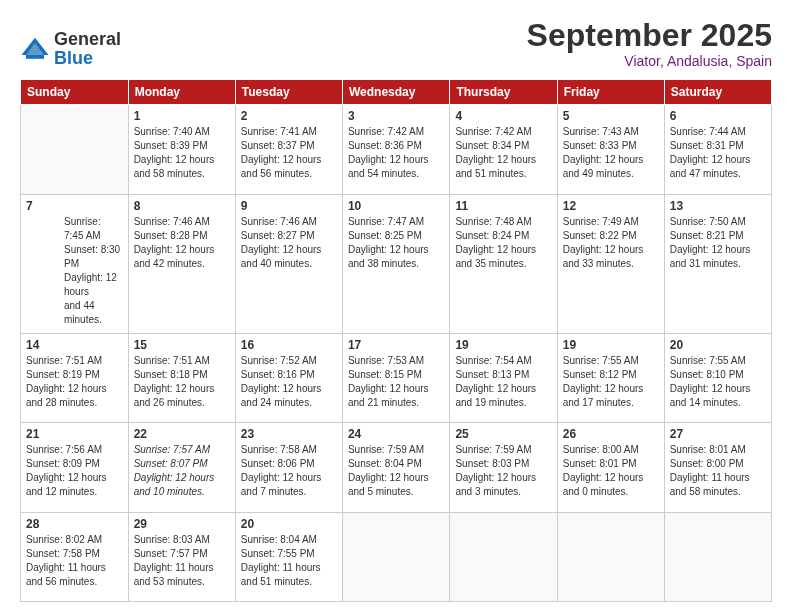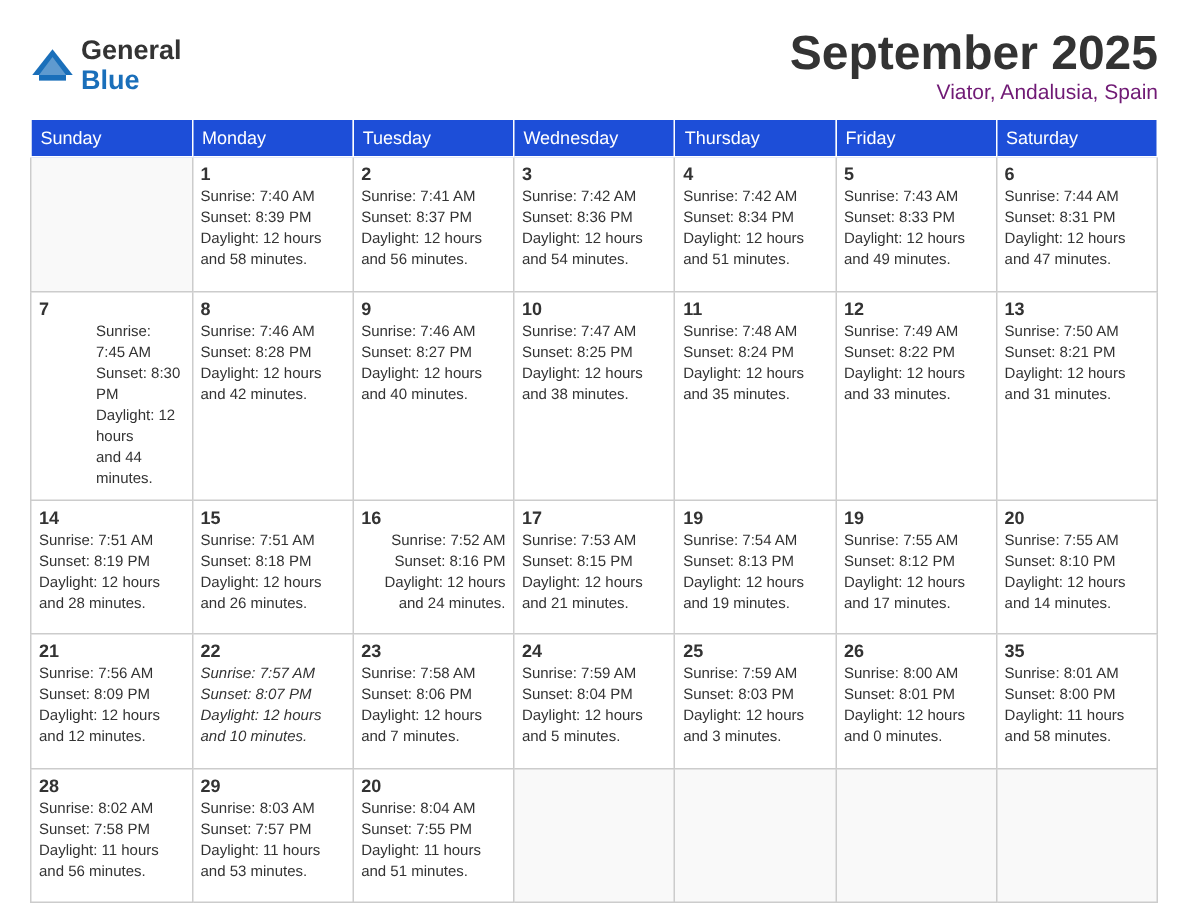--- a/index.html
+++ b/index.html
@@ -13,21 +13,21 @@
     .page {
       width: 792px;
       height: 612px;
       padding: 18px 20px 10px 20px;
       display: flex;
       flex-direction: column;
     }
     .header {
       display: flex;
       justify-content: space-between;
-      align-items: center;
+      align-items: flex-end;
       margin-bottom: 10px;
     }
     .logo {
       display: flex;
       align-items: center;
       gap: 4px;
     }
     .logo-text {
       font-size: 18px;
       font-weight: bold;
@@ -51,24 +51,24 @@
     .subtitle {
       font-size: 14px;
       color: #701a75;
     }
     .calendar {
       width: 100%;
       border-collapse: collapse;
       flex: 1;
     }
     .calendar th {
-      background: #1d4ed8;
+      background: #b91c1c;
       color: #fff;
       font-size: 12px;
-      font-weight: normal;
+      font-weight: bold;
       padding: 5px 6px;
       text-align: left;
       border: 1px solid #fff;
     }
     .calendar td {
       border: 1px solid #ccc;
       vertical-align: top;
       padding: 4px 5px;
       font-size: 9.5px;
       color: #333;
@@ -232,21 +232,21 @@
           </td>
           <td>
             <span class="day-number">15</span>
             <div class="day-info" style="white-space: pre-line;">Sunrise: 7:51 AM
 Sunset: 8:18 PM
 Daylight: 12 hours
 and 26 minutes.</div>
           </td>
           <td>
             <span class="day-number">16</span>
-            <div class="day-info" style="white-space: pre-line; text-align: right;">Sunrise: 7:52 AM
+            <div class="day-info" style="white-space: pre-line;">Sunrise: 7:52 AM
 Sunset: 8:16 PM
 Daylight: 12 hours
 and 24 minutes.</div>
           </td>
           <td>
             <span class="day-number">17</span>
             <div class="day-info" style="white-space: pre-line;">Sunrise: 7:53 AM
 Sunset: 8:15 PM
 Daylight: 12 hours
 and 21 minutes.</div>
@@ -310,21 +310,21 @@
 and 3 minutes.</div>
           </td>
           <td>
             <span class="day-number">26</span>
             <div class="day-info" style="white-space: pre-line;">Sunrise: 8:00 AM
 Sunset: 8:01 PM
 Daylight: 12 hours
 and 0 minutes.</div>
           </td>
           <td>
-            <span class="day-number">35</span>
+            <span class="day-number">27</span>
             <div class="day-info" style="white-space: pre-line;">Sunrise: 8:01 AM
 Sunset: 8:00 PM
 Daylight: 11 hours
 and 58 minutes.</div>
           </td>
         </tr>
         <tr>
           <td>
             <span class="day-number">28</span>
             <div class="day-info" style="white-space: pre-line;">Sunrise: 8:02 AM

